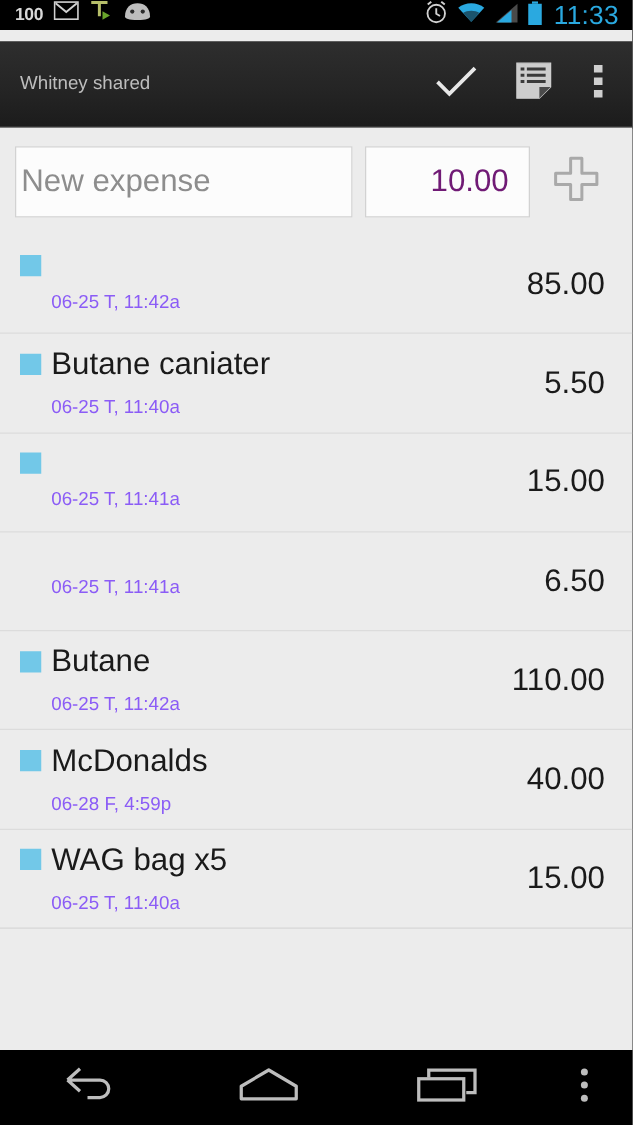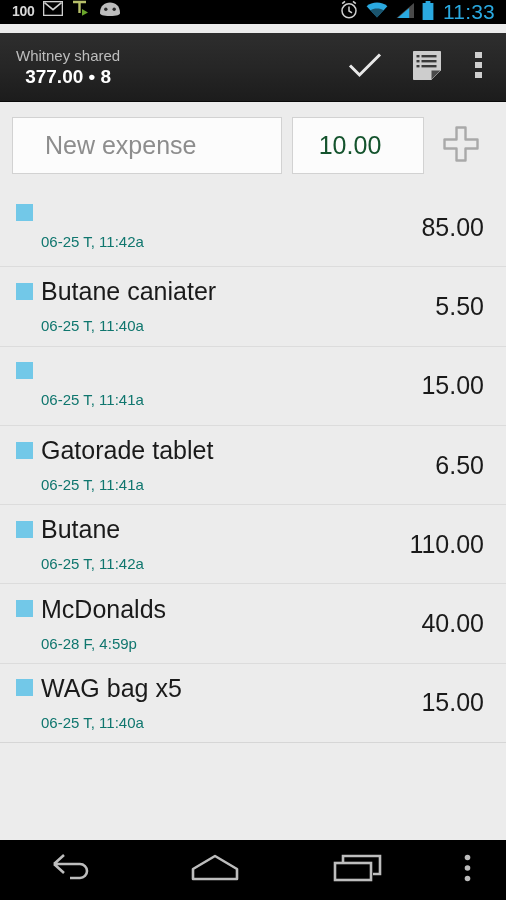--- a/index.html
+++ b/index.html
@@ -40,44 +40,44 @@
   
   .inputrow{
     position:absolute; top:103px; left:0; width:506px; height:85px;
     background:#ececec; display:flex; align-items:center; padding:0 8px;
   }
   .field{
     background:#fcfcfc; border:1px solid #d2d2d2;
     height:57px; display:flex; align-items:center;
     font-size:25px; color:#8d8d8d;
   }
-  .field.name{ flex:0 0 270px; padding-left:32px; margin-left:4px; }
+  .field.name{ flex:0 0 270px; padding-left:4px; margin-left:4px; }
   .field.amount{
-    flex:0 0 132px; margin-left:10px; justify-content:center;
-    padding-right:16px; color:#14532d;
+    flex:0 0 132px; margin-left:10px; justify-content:flex-end;
+    padding-right:16px; color:#701a75;
   }
   .addbtn{ flex:1; height:70px; display:flex; align-items:center; justify-content:center; }
 
   
   .list{
     position:absolute; top:188px; left:0; width:506px; height:652px;
     background:#ececec; overflow:hidden;
   }
   .row{
     position:relative; height:79.3px;
     display:flex; align-items:center;
     padding:0 22px 0 16px;
     border-bottom:1px solid #dcdcdc;
   }
   .row:last-child{ border-bottom:1px solid #d6d6d6; }
   .row-main{ display:flex; flex-direction:column; justify-content:center; min-width:0; flex:1; gap:2px; }
   .row-titleline{ display:flex; align-items:center; gap:8px; }
   .swatch{ width:17px; height:17px; background:#72c8e8; flex:0 0 auto; }
   .row-title{ font-size:25px; color:#1a1a1a; line-height:28px; white-space:nowrap; }
-  .row-date{ font-size:15px; color:#0f766e; line-height:18px; padding-left:25px;margin-top:10px; }
+  .row-date{ font-size:15px; color:#8b5cf6; line-height:18px; padding-left:25px;margin-top:10px; }
   .row-amount{ font-size:25px; color:#1a1a1a; text-align:left; flex:0 0 auto; padding-left:10px; }
 
   
   .navbar{
     position:absolute; bottom:0; left:0; width:506px; height:60px;
     background:#000; display:flex; align-items:center;
   }
   .nav-btn{ flex:1; display:flex; align-items:center; justify-content:center; height:60px; }
   .nav-btn.menu{ flex:0 0 76px; }
 </style>
@@ -135,21 +135,20 @@
           <rect x="0.6" y="2" width="10.8" height="17" fill="#2aa9e0"></rect>
         </svg>
       </span>
       <span class="sb-clock-text">11:33</span>
     </div>
   </div>
 
   <div class="actionbar">
     <div class="ab-titles">
       <span class="ab-sub">Whitney shared</span>
-      <span class="ab-main">377.00 • 8</span>
     </div>
     <div class="ab-actions">
       <div class="ab-btn">
         <span>
           <svg width="34" height="28" viewBox="0 0 34 28">
             <path d="M2 14.5 L11.5 24 L32 3.5" fill="none" stroke="#e8e8e8" stroke-width="3"></path>
           </svg>
         </span>
       </div>
       <div class="ab-btn">
@@ -220,24 +219,20 @@
         <div class="row-main">
           <div class="row-titleline">
             <span class="swatch" style="background: rgb(114, 200, 232);"></span>
           </div>
           <div class="row-date">06-25 T, 11:41a</div>
         </div>
         <div class="row-amount">15.00</div>
       </div>
       <div class="row">
         <div class="row-main">
-          <div class="row-titleline">
-            <span class="swatch" style="background: rgb(114, 200, 232);"></span>
-            <span class="row-title">Gatorade tablet</span>
-          </div>
           <div class="row-date">06-25 T, 11:41a</div>
         </div>
         <div class="row-amount">6.50</div>
       </div>
       <div class="row">
         <div class="row-main">
           <div class="row-titleline">
             <span class="swatch" style="background: rgb(114, 200, 232);"></span>
             <span class="row-title">Butane</span>
           </div>

